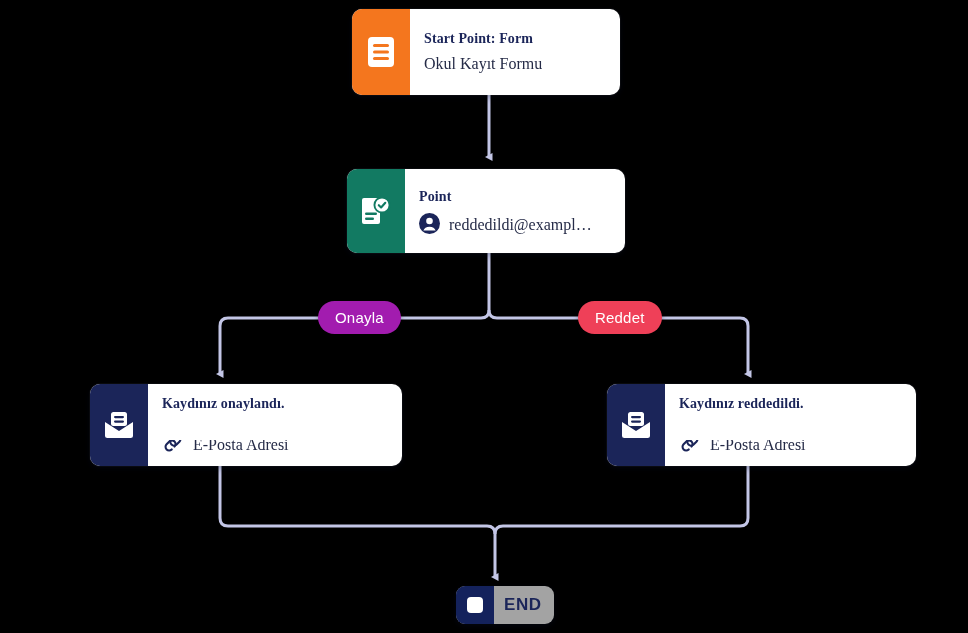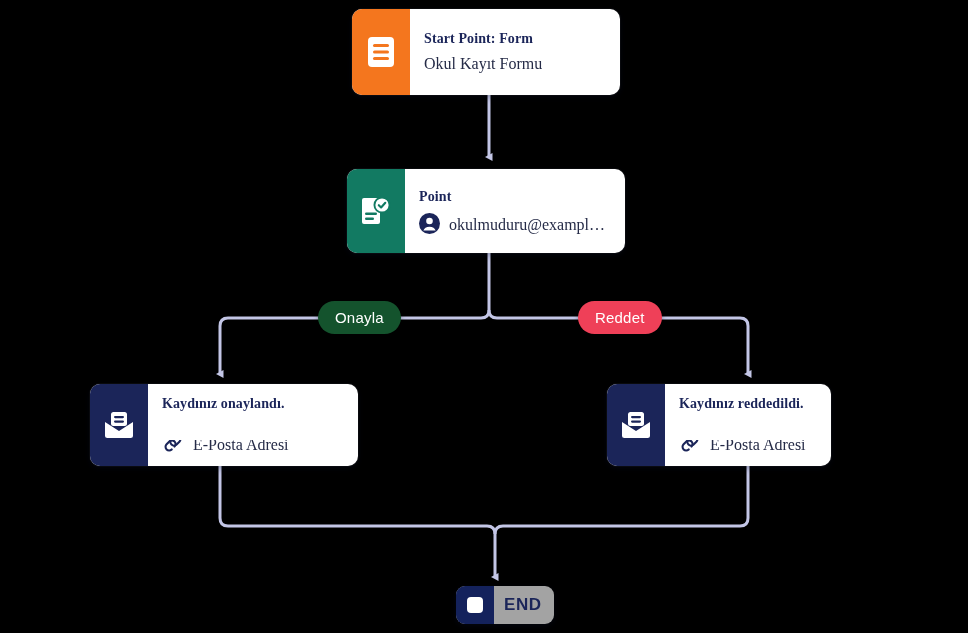--- a/index.html
+++ b/index.html
@@ -79,24 +79,24 @@
   .ic { display: inline-flex; flex: 0 0 auto; }
 
   
   #node-start { left: 352px; top: 9px; width: 268px; height: 86px; }
   #node-start .node-icon { background: #f4761e; }
 
   #node-approval { left: 347px; top: 169px; width: 278px; height: 84px; }
   #node-approval .node-icon { background: #127a62; }
   #node-approval .node-body { padding-top: 10px; padding-bottom: 10px; }
 
-  #node-email-left { left: 90px; top: 384px; width: 268px; height: 82px; }
+  #node-email-left { left: 90px; top: 384px; width: 312px; height: 82px; }
   #node-email-left .node-icon { background: #1b2559; }
 
-  #node-email-right { left: 607px; top: 384px; width: 224px; height: 82px; }
+  #node-email-right { left: 607px; top: 384px; width: 309px; height: 82px; }
   #node-email-right .node-icon { background: #1b2559; }
 
   #node-email-left .node-title,
   #node-email-right .node-title { font-size: 14px; }
   #node-email-left .node-sub,
   #node-email-right .node-sub { font-size: 16px; margin-top: 20px; }
 
   
   .pill {
     position: absolute;
@@ -104,21 +104,21 @@
     align-items: center;
     justify-content: center;
     height: 33px;
     padding: 0 17px;
     border-radius: 17px;
     color: #ffffff;
     font-size: 15px;
     letter-spacing: .2px;
     box-shadow: 0 2px 5px rgba(0,0,0,0.35);
   }
-  #pill-approve { left: 318px; top: 301px; background: #14532d; }
+  #pill-approve { left: 318px; top: 301px; background: #a21caf; }
   #pill-reject  { left: 578px; top: 301px; background: #ef4058; }
 
   
   #node-end {
     position: absolute;
     left: 456px;
     top: 586px;
     height: 38px;
     display: flex;
     align-items: stretch;
@@ -205,21 +205,21 @@
     <div class="node-body">
       <div class="node-title">Point</div>
       <div class="node-sub">
         <span class="ic">
           <svg width="21" height="21" viewBox="0 0 21 21" xmlns="http://www.w3.org/2000/svg">
             <circle cx="10.5" cy="10.5" r="10.5" fill="#1b2559"></circle>
             <circle cx="10.5" cy="8" r="3.3" fill="#ffffff"></circle>
             <path d="M4.4,17.6 a6.3,5.2 0 0 1 12.2,0 z" fill="#ffffff"></path>
           </svg>
         </span>
-        <span class="txt">okulmuduru@exampl…</span>
+        <span class="txt">reddedildi@exampl…</span>
       </div>
     </div>
   </div>
 
   <div class="pill" id="pill-approve">Onayla</div>
   <div class="pill" id="pill-reject">Reddet</div>
 
   <div class="node" id="node-email-left">
     <div class="node-icon">
       <svg width="32" height="28" viewBox="0 0 32 28" xmlns="http://www.w3.org/2000/svg">

